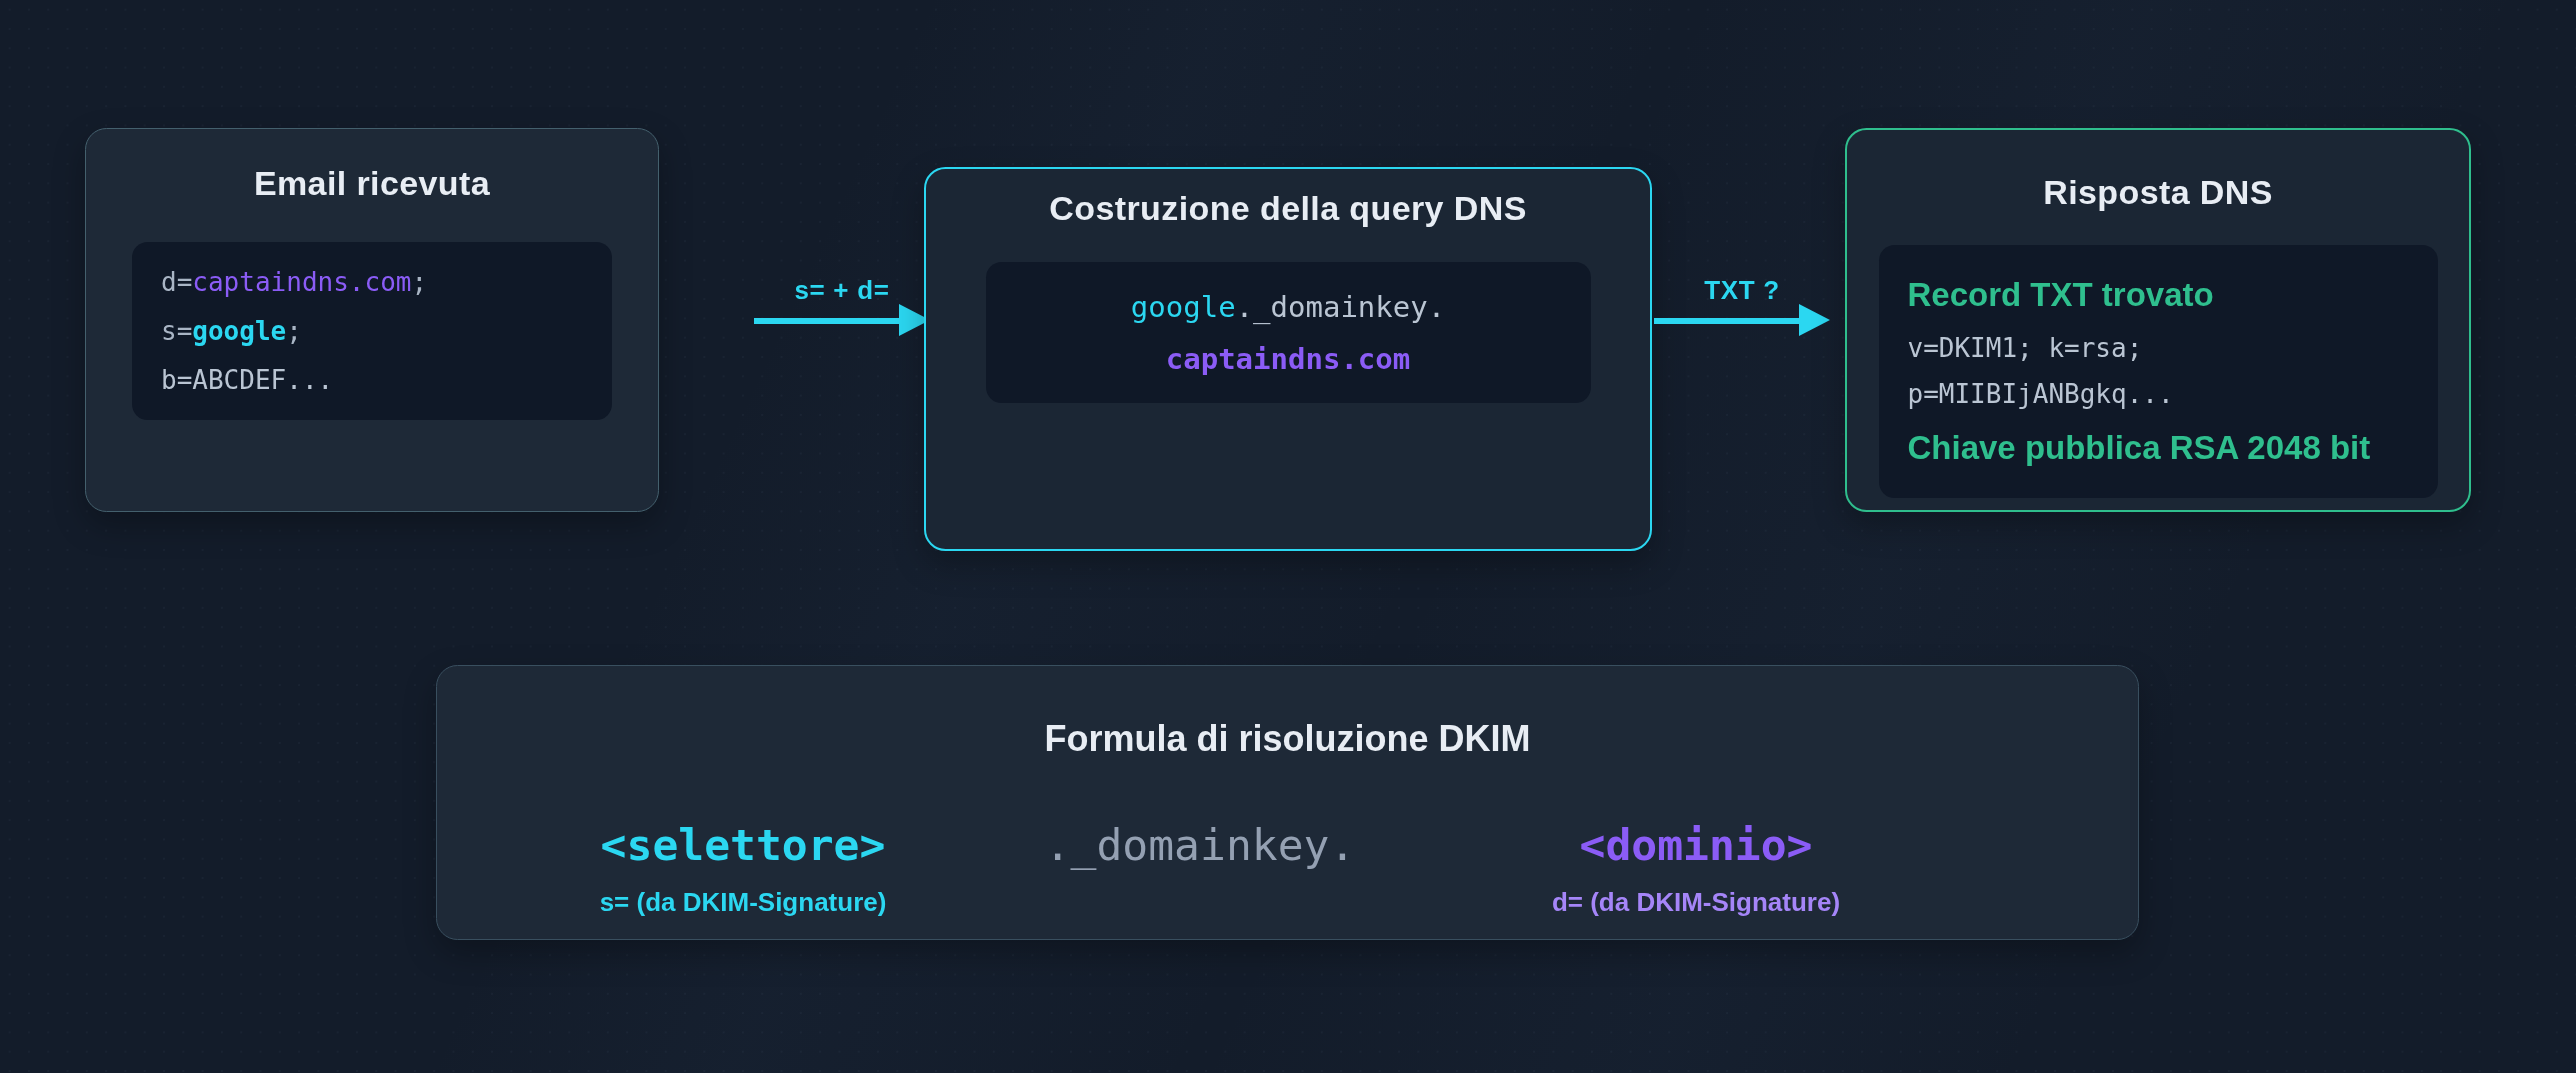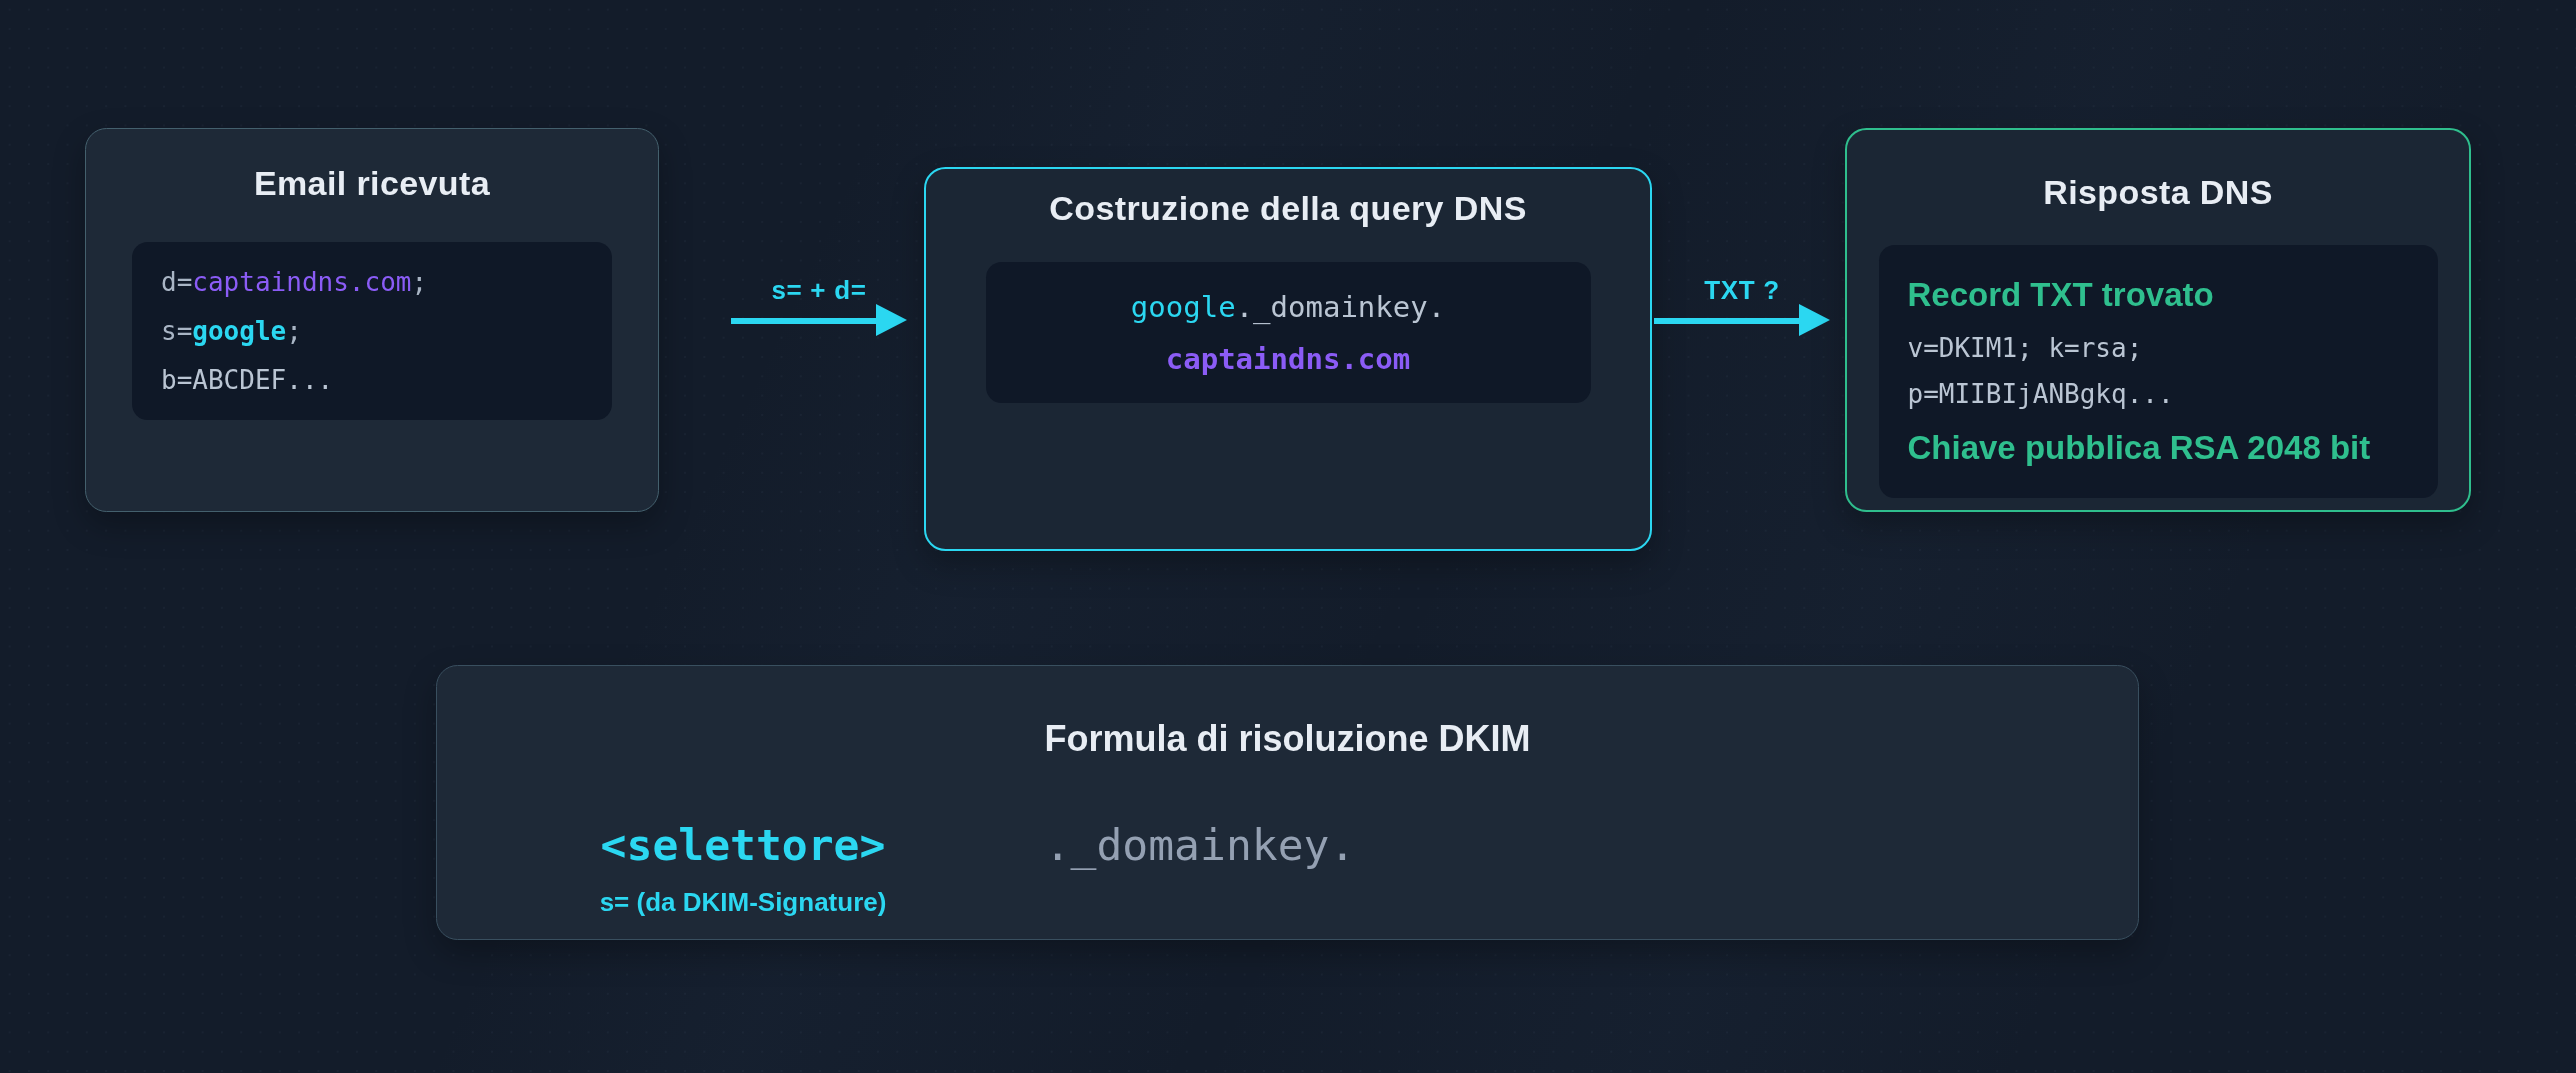--- a/index.html
+++ b/index.html
@@ -46,21 +46,21 @@
   .tok-muted{ color:var(--code-muted); }
   .tok-gray{ color:var(--code-gray); }
   .tok-light{ color:var(--code-light); }
   .tok-purple{ color:var(--purple); }
   .tok-purple-bold{ color:var(--purple); font-weight:700; }
   .tok-cyan{ color:var(--cyan); }
   .tok-cyan-bold{ color:var(--cyan); font-weight:700; }
   .tok-green-label{ color:var(--green); font-family:"Liberation Sans",sans-serif; font-weight:600; }
 
   .arrow{ position:absolute; top:275px; width:176px; height:79px; }
-  .arrow-1{ left:731px; } .arrow-2{ left:1654px; }
+  .arrow-1{ left:754px; } .arrow-2{ left:1654px; }
   .arrow-label{ position:absolute; top:0; left:0; width:100%; text-align:center;
     font-size:26px; font-weight:700; color:var(--cyan); letter-spacing:0.7px; }
   .arrow-line{ position:absolute; left:0; right:26px; top:43px; height:5.7px; background:var(--cyan); }
   .arrow-head{ position:absolute; right:0; top:29px; width:0; height:0;
     border-top:16.5px solid transparent; border-bottom:16.5px solid transparent;
     border-left:31.5px solid var(--cyan); }
 
   .formula-title{ position:absolute; top:52px; left:0; right:0; text-align:center;
     font-size:36px; font-weight:700; color:var(--title); }
   .f-col{ position:absolute; top:153px; transform:translateX(-50%); text-align:center; }
@@ -119,14 +119,18 @@
 
 <div class="box formula-box">
   <div class="formula-title">Formula di risoluzione DKIM</div>
   <div class="f-col f-col-selector">
     <div class="f-value cyan">&lt;selettore&gt;</div>
     <div class="f-note cyan">s= (da DKIM-Signature)</div>
   </div>
   <div class="f-col f-col-domainkey">
     <div class="f-value gray">._domainkey.</div>
   </div>
+  <div class="f-col f-col-domain">
+    <div class="f-value purple">&lt;dominio&gt;</div>
+    <div class="f-note purple">d= (da DKIM-Signature)</div>
+  </div>
 </div>
 
 
 </body></html>

